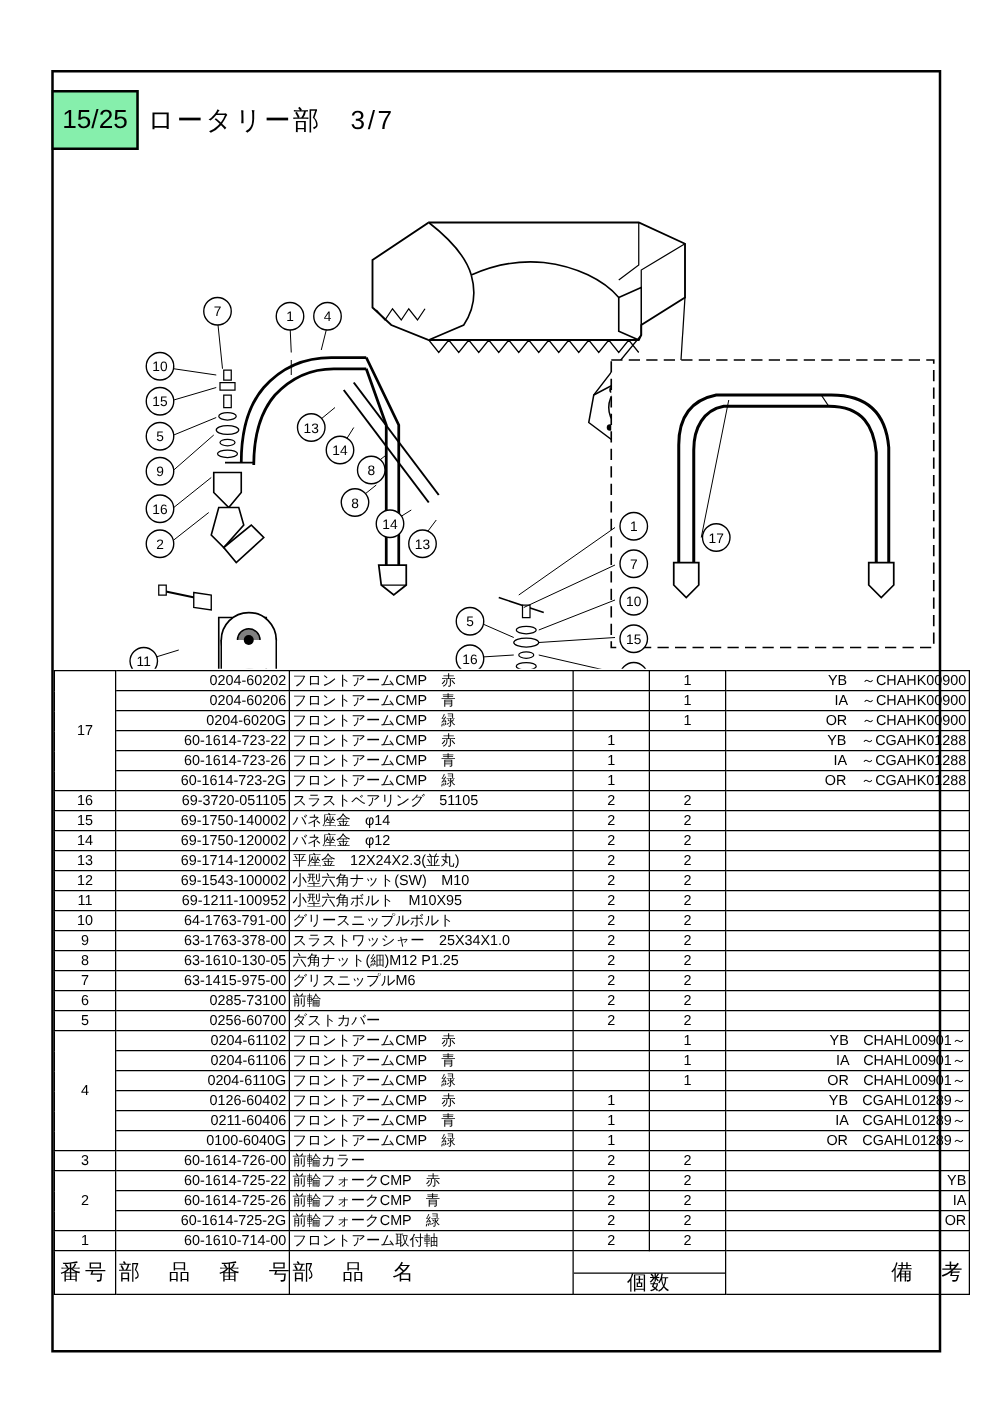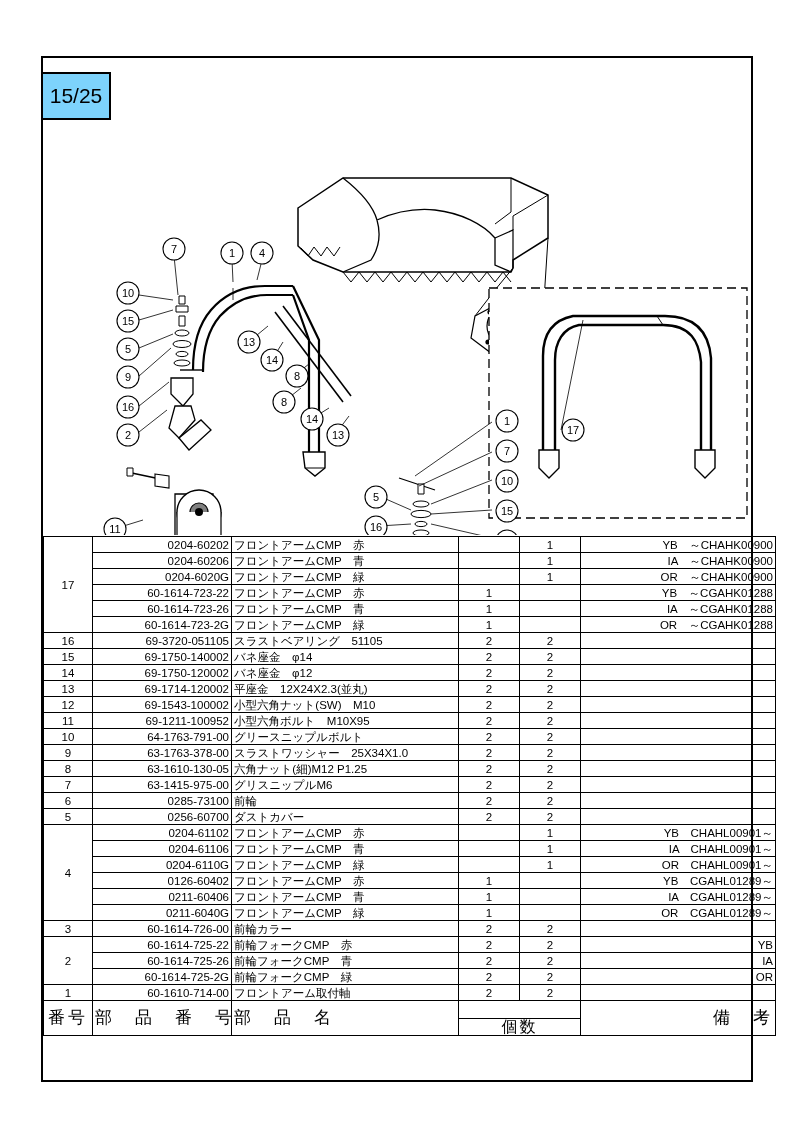--- a/index.html
+++ b/index.html
@@ -33,21 +33,21 @@
     position: absolute;
     left: 41px; top: 72px;
     width: 70px; height: 48px;
     border: 2px solid #000;
     box-sizing: border-box;
     display: flex;
     align-items: center;
     justify-content: center;
     font-size: 21px;
     letter-spacing: 0px;
-    background: #7dd3fc;
+    background: #86efac;
   }
   .title-text {
     position: absolute;
     left: 118px; top: 82px;
     font-size: 21px;
     letter-spacing: 2px;
     white-space: nowrap;
   }
   
   .diagram {
@@ -123,20 +123,21 @@
 </head>
 <body>
 
 <div class="page">
 
   <div class="outer-frame"></div>
 
   <div class="title-box">
     <span>15/25</span>
   </div>
+  <div class="title-text">ロータリー部　3/7</div>
 
   <div class="diagram">
     <svg width="708" height="415" viewBox="0 0 708 415" xmlns="http://www.w3.org/2000/svg">
       <defs>
         <g id="bal"></g>
       </defs>
       <g fill="none" stroke="#000" stroke-width="1.2">
 
         <path d="M255,88 L300,58 L468,58 L505,75 L505,118 L470,140 L470,148
                  L468,152 L300,152 L270,140 L255,126 Z" fill="#fff" stroke="#000" stroke-width="1.5"></path>
@@ -504,21 +505,21 @@
             <td class="c-note">YB　CGAHL01289～</td>
           </tr>
           <tr>
             <td class="c-num">0211-60406</td>
             <td class="c-name">フロントアームCMP　青</td>
             <td class="c-q1">1</td>
             <td class="c-q2"></td>
             <td class="c-note">IA　CGAHL01289～</td>
           </tr>
           <tr>
-            <td class="c-num">0211-6040G</td>
+            <td class="c-num">0100-6040G</td>
             <td class="c-name">フロントアームCMP　緑</td>
             <td class="c-q1">1</td>
             <td class="c-q2"></td>
             <td class="c-note">OR　CGAHL01289～</td>
           </tr>
           <tr>
             <td class="c-no">3</td>
             <td class="c-num">60-1614-726-00</td>
             <td class="c-name">前輪カラー</td>
             <td class="c-q1">2</td>

